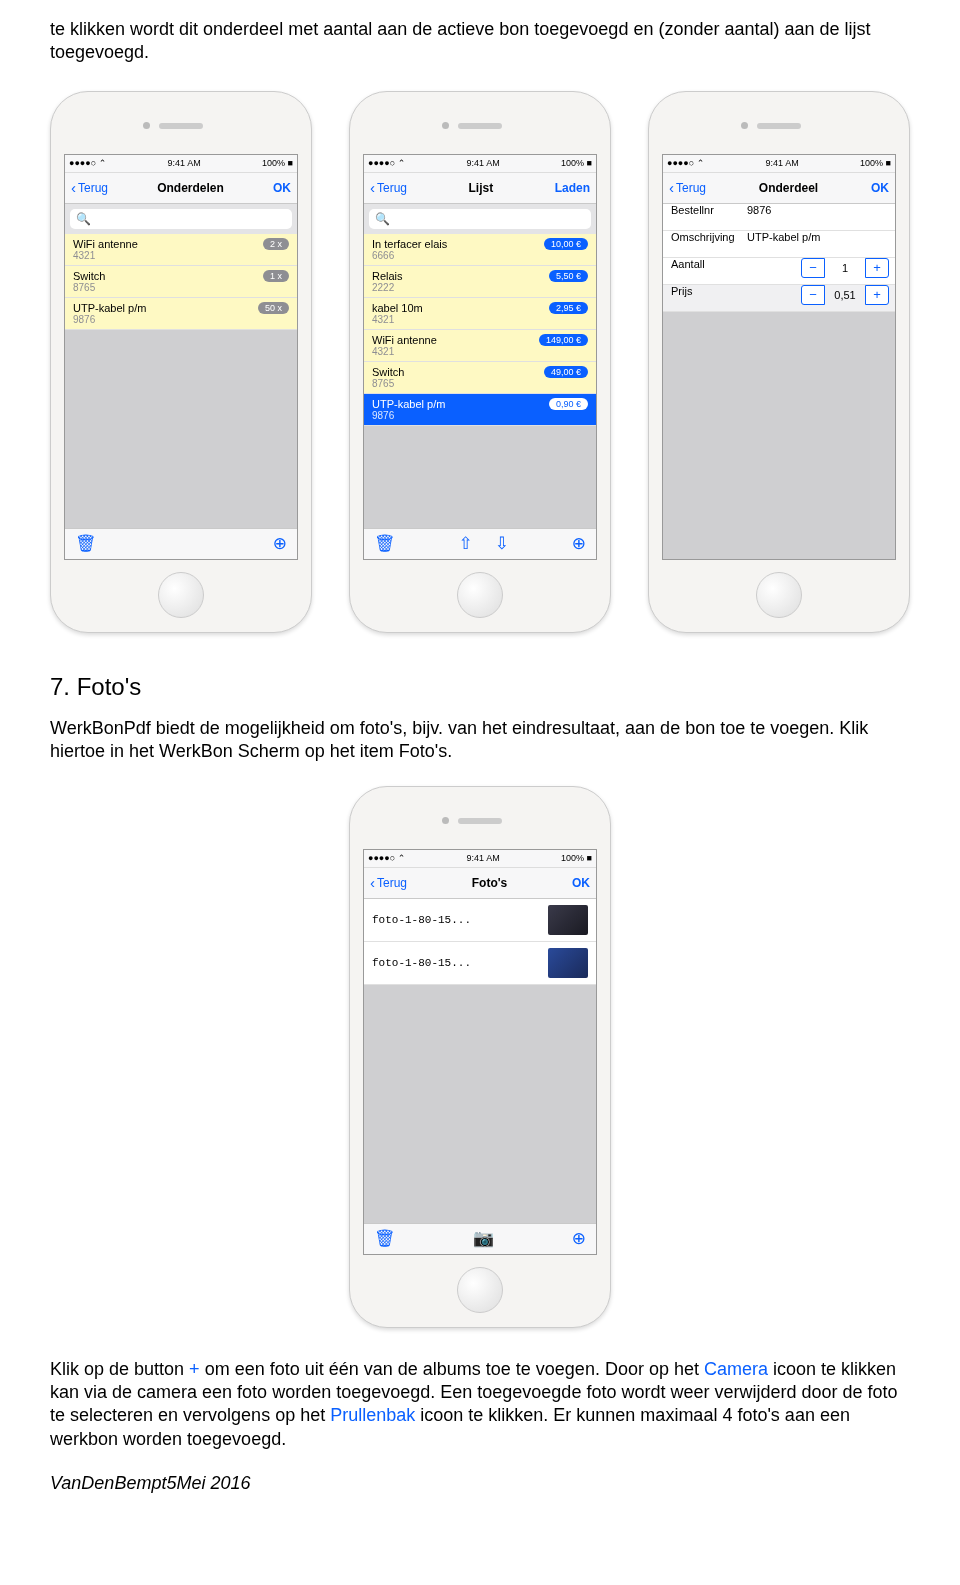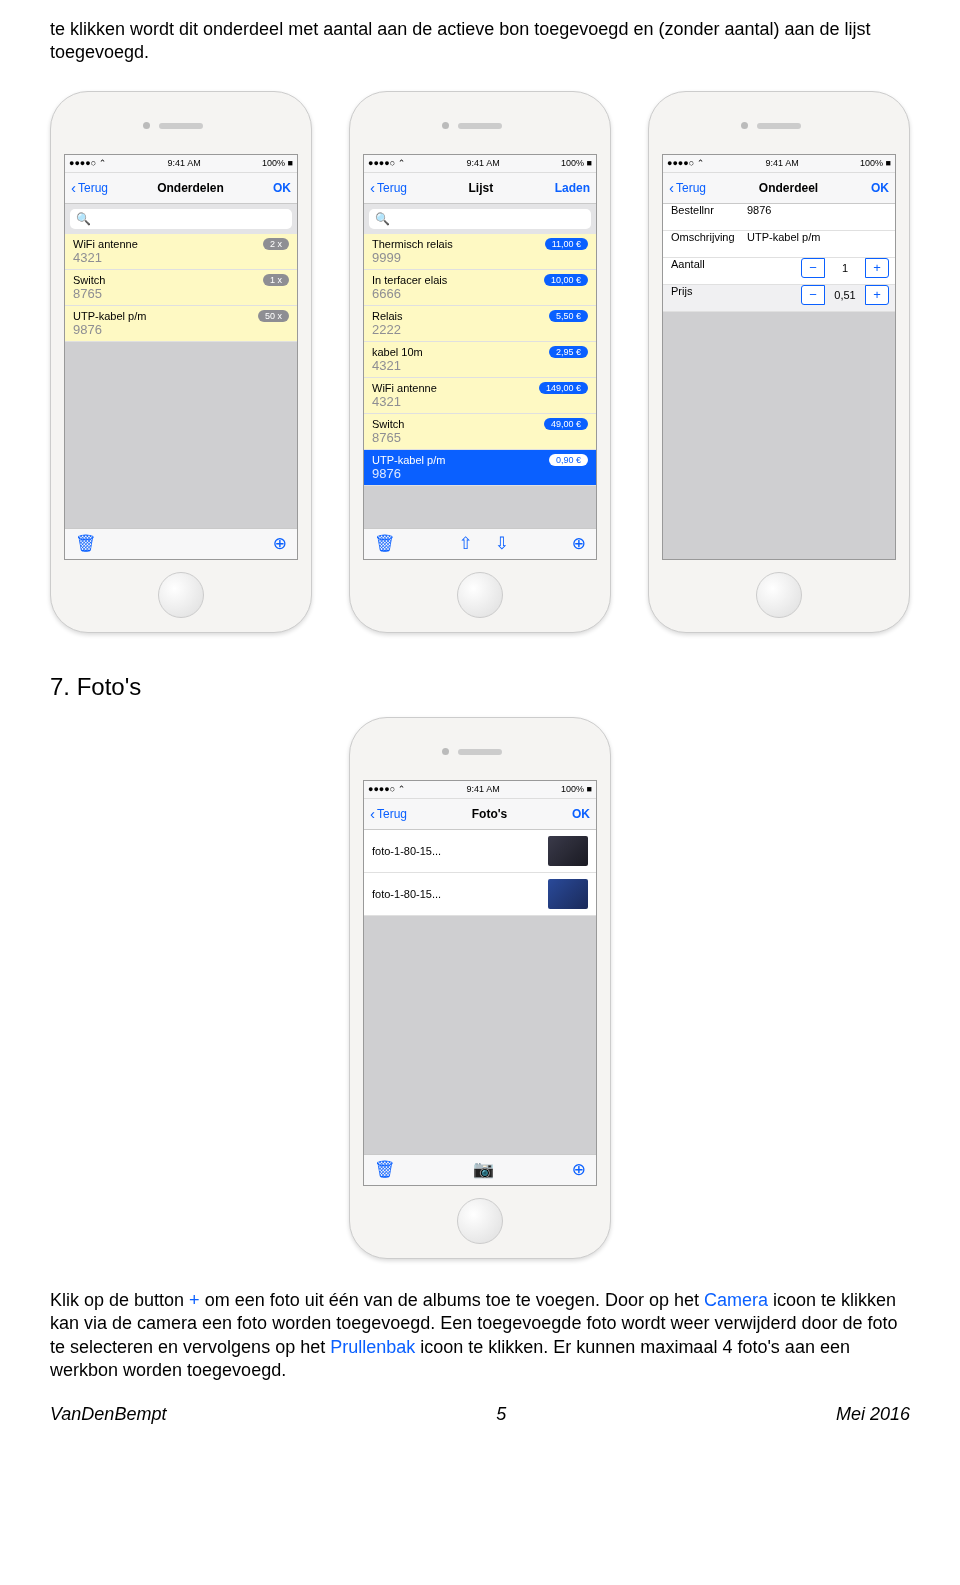--- a/index.html
+++ b/index.html
@@ -16,44 +16,44 @@
   .navbar { height:30px; background:#f7f7f8; border-bottom:1px solid #c9c9c9; display:flex; align-items:center; justify-content:space-between; padding:0 6px; font-size:12px;}
   .nav-left { color:#0a60ff; display:flex; align-items:center; gap:2px;}
   .nav-title { color:#000; font-weight:600; }
   .nav-right { color:#0a60ff; font-weight:600; }
   .chev { font-size:15px; line-height:1; }
   .searchwrap { background:#e4e4e6; padding:5px;}
   .searchbar { background:#fff; border-radius:5px; height:20px; display:flex; align-items:center; padding:0 6px; color:#8e8e93; font-size:12px;}
   .list { background:#fef9c3;}
   .row { display:flex; justify-content:space-between; align-items:flex-start; padding:4px 8px; border-bottom:1px solid #e0e0e0; font-size:11px;}
   .row .main { display:flex; flex-direction:column;}
-  .row .main .sub { color:#8e8e93; font-size:13px;}
+  .row .main .sub { color:#8e8e93; font-size:10px;}
   .badge { background:#8e8e93; color:#fff; border-radius:9px; padding:1px 7px; font-size:9px; white-space:nowrap;}
   .badge-blue { background:#0a60ff;}
   .row.sel { background:#0a60ff; color:#fff;}
   .row.sel .sub { color:#dce7ff;}
   .toolbar { margin-top:auto; height:30px; background:#f7f7f8; border-top:1px solid #c9c9c9; display:flex; align-items:center; justify-content:space-between; padding:0 10px; color:#0a60ff; font-size:17px;}
   .toolbar-center { display:flex; gap:22px;}
   .formrow { display:flex; align-items:flex-start; border-bottom:1px solid #e0e0e0; font-size:11px; background:#fff; height:26px;}
   .formrow .lbl { width:72px; padding-left:8px; color:#000;}
   .formrow .val { flex:1; padding-left:4px; color:#000;}
   .stepper { display:flex; align-items:center; gap:0; margin-right:6px;}
   .stepbtn { width:22px; height:18px; border:1px solid #0a60ff; color:#0a60ff; background:#fff; display:flex; align-items:center; justify-content:center; font-size:13px;}
   .stepbtn.l { border-radius:3px 0 0 3px;}
   .stepbtn.r { border-radius:0 3px 3px 0;}
   .stepval { width:40px; text-align:center; font-size:11px;}
   .formrow.alt { background:#f0f0f2;}
-  .photo-row { display:flex; align-items:center; justify-content:space-between; padding:6px 8px; border-bottom:1px solid #e0e0e0; background:#fff; font-size:11px;}
+  .photo-row { display:flex; align-items:center; justify-content:space-between; padding:6px 8px; border-bottom:1px solid #e0e0e0; background:#fff; font-size:11px;font-family:Liberation Mono, monospace;}
   .thumb { width:40px; height:30px; background:linear-gradient(135deg,#3a3a4a,#1a1a22); border-radius:2px;}
   .thumb.b { background:linear-gradient(135deg,#2a4a9a,#1a2a5a);}
   .section-h { font-size:24px; font-weight:normal; margin:27px 0 16px 0;}
   .para { font-size:18px; line-height:1.3; margin-bottom:22px;}
   .center-phone-wrap { display:flex; justify-content:center; margin-bottom:30px;}
   .colored { color:#0a60ff;}
-  .ftr { display:flex; justify-content:space-between; font-style:italic; font-size:18px; margin-top:10px;}
+  .ftr { display:flex; font-style:italic; font-size:18px; margin-top:10px;}
   .searchicon { font-size:12px; margin-right:4px;}
 </style>
 </head>
 <body>
 
 <div class="page">
 
   <div class="intro">te klikken wordt dit onderdeel met aantal aan de actieve bon toegevoegd en (zonder aantal) aan de lijst toegevoegd.</div>
 
   <div class="phones-row">
@@ -128,27 +128,20 @@
             </span>
           <span class="nav-title">Lijst</span>
           <span class="nav-right">Laden</span>
         </div>
         <div class="searchwrap">
             <div class="searchbar">
               <span class="searchicon">🔍</span>
             </div>
           </div>
         <div class="list">
-          <div class="row">
-              <div class="main">
-                <span>Thermisch relais</span>
-                <span class="sub">9999</span>
-              </div>
-              <span class="badge badge-blue">11,00 €</span>
-            </div>
           <div class="row">
               <div class="main">
                 <span>In terfacer elais</span>
                 <span class="sub">6666</span>
               </div>
               <span class="badge badge-blue">10,00 €</span>
             </div>
           <div class="row">
               <div class="main">
                 <span>Relais</span>
@@ -239,20 +232,21 @@
               <span class="stepbtn r">+</span>
             </div>
           </div>
         </div>
       </div>
     </div>
 
   </div>
 
   <div class="section-h">7. Foto's</div>
+  <div class="para">WerkBonPdf biedt de mogelijkheid om foto's, bijv. van het eindresultaat, aan de bon toe te voegen. Klik hiertoe in het WerkBon Scherm op het item Foto's.</div>
 
   <div class="center-phone-wrap">
     <div class="phone">
       <div class="camera"></div>
         <div class="speaker"></div>
         <div class="home"></div>
       <div class="screen">
         <div class="statusbar">
           <span>●●●●○ ⌃</span>
             <span>9:41 AM</span>

